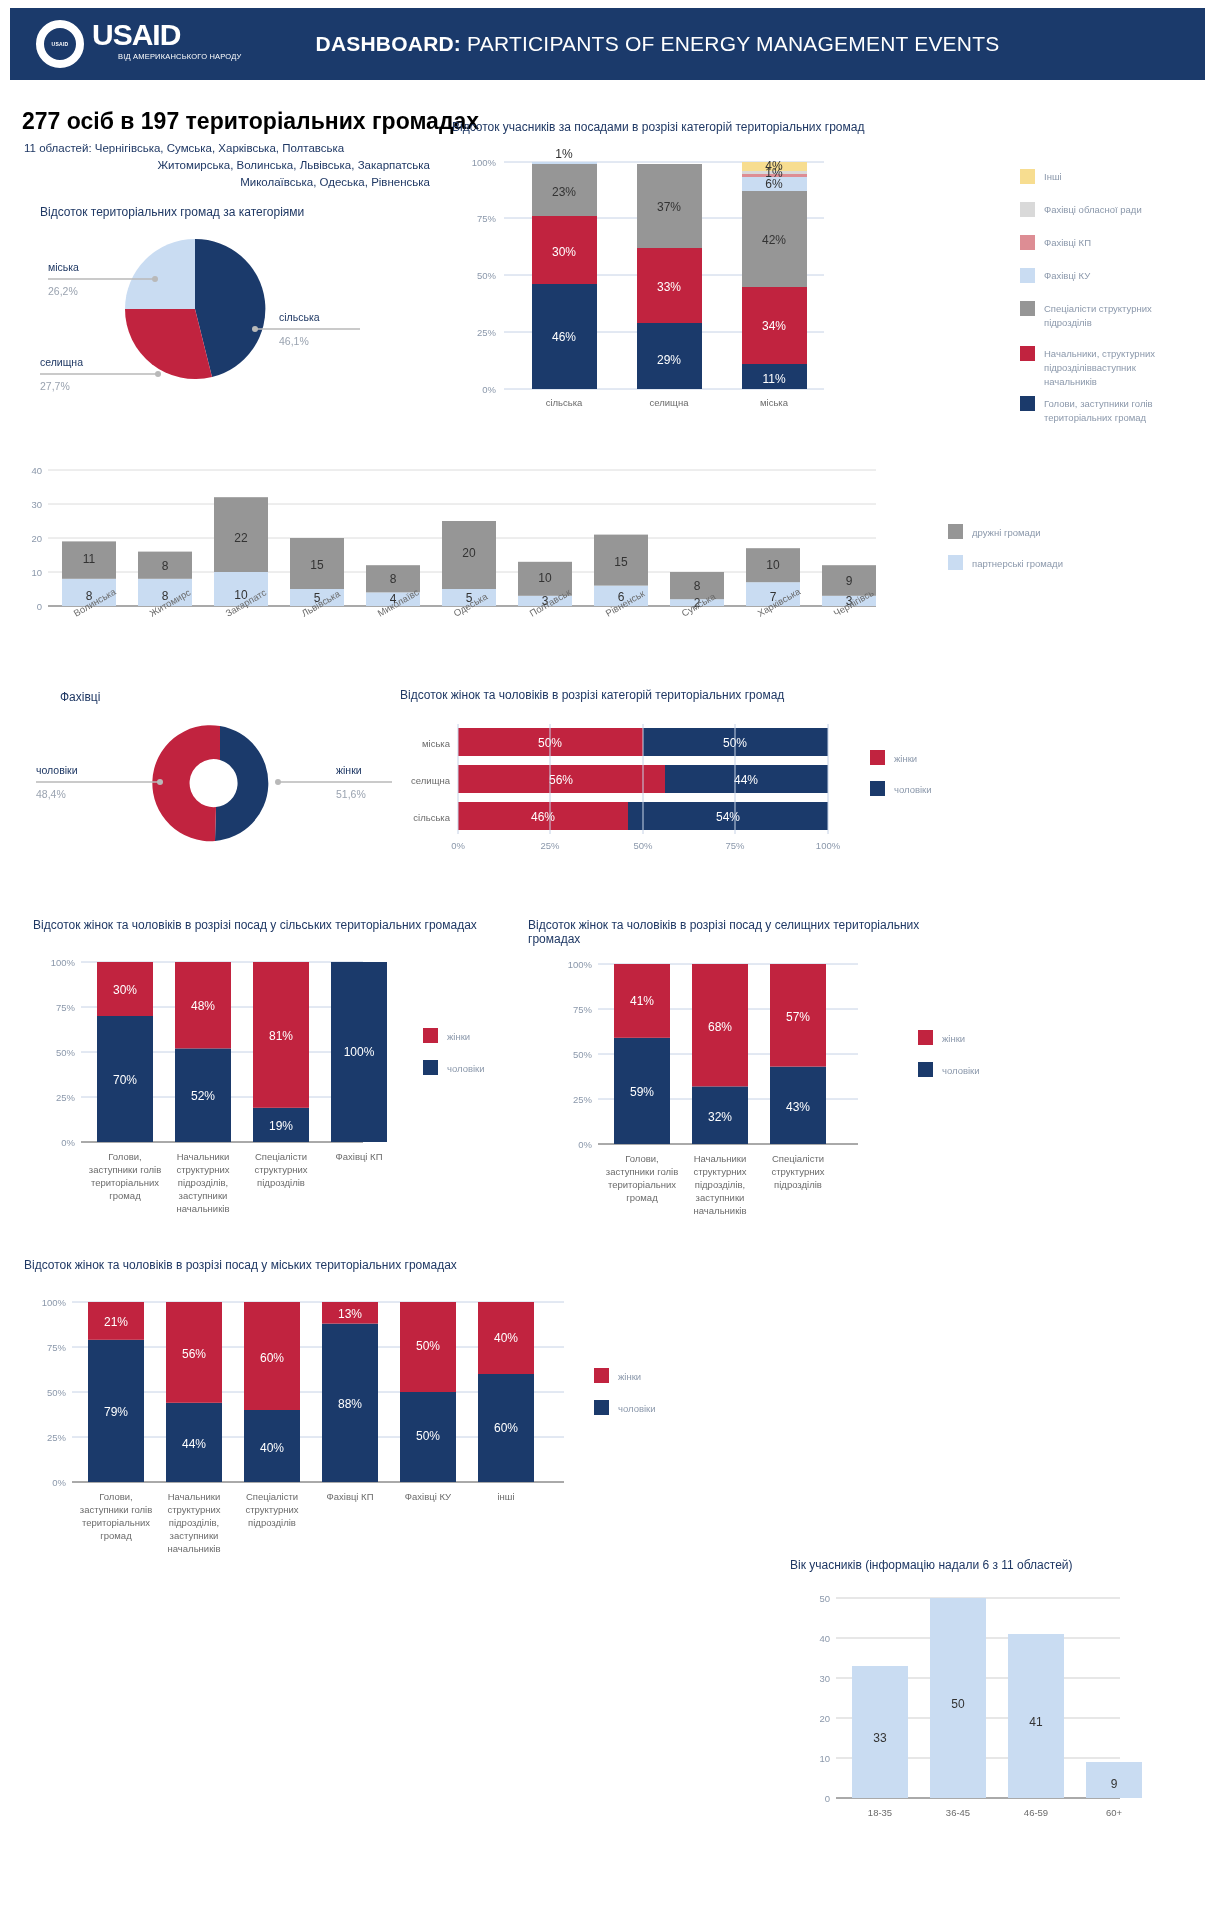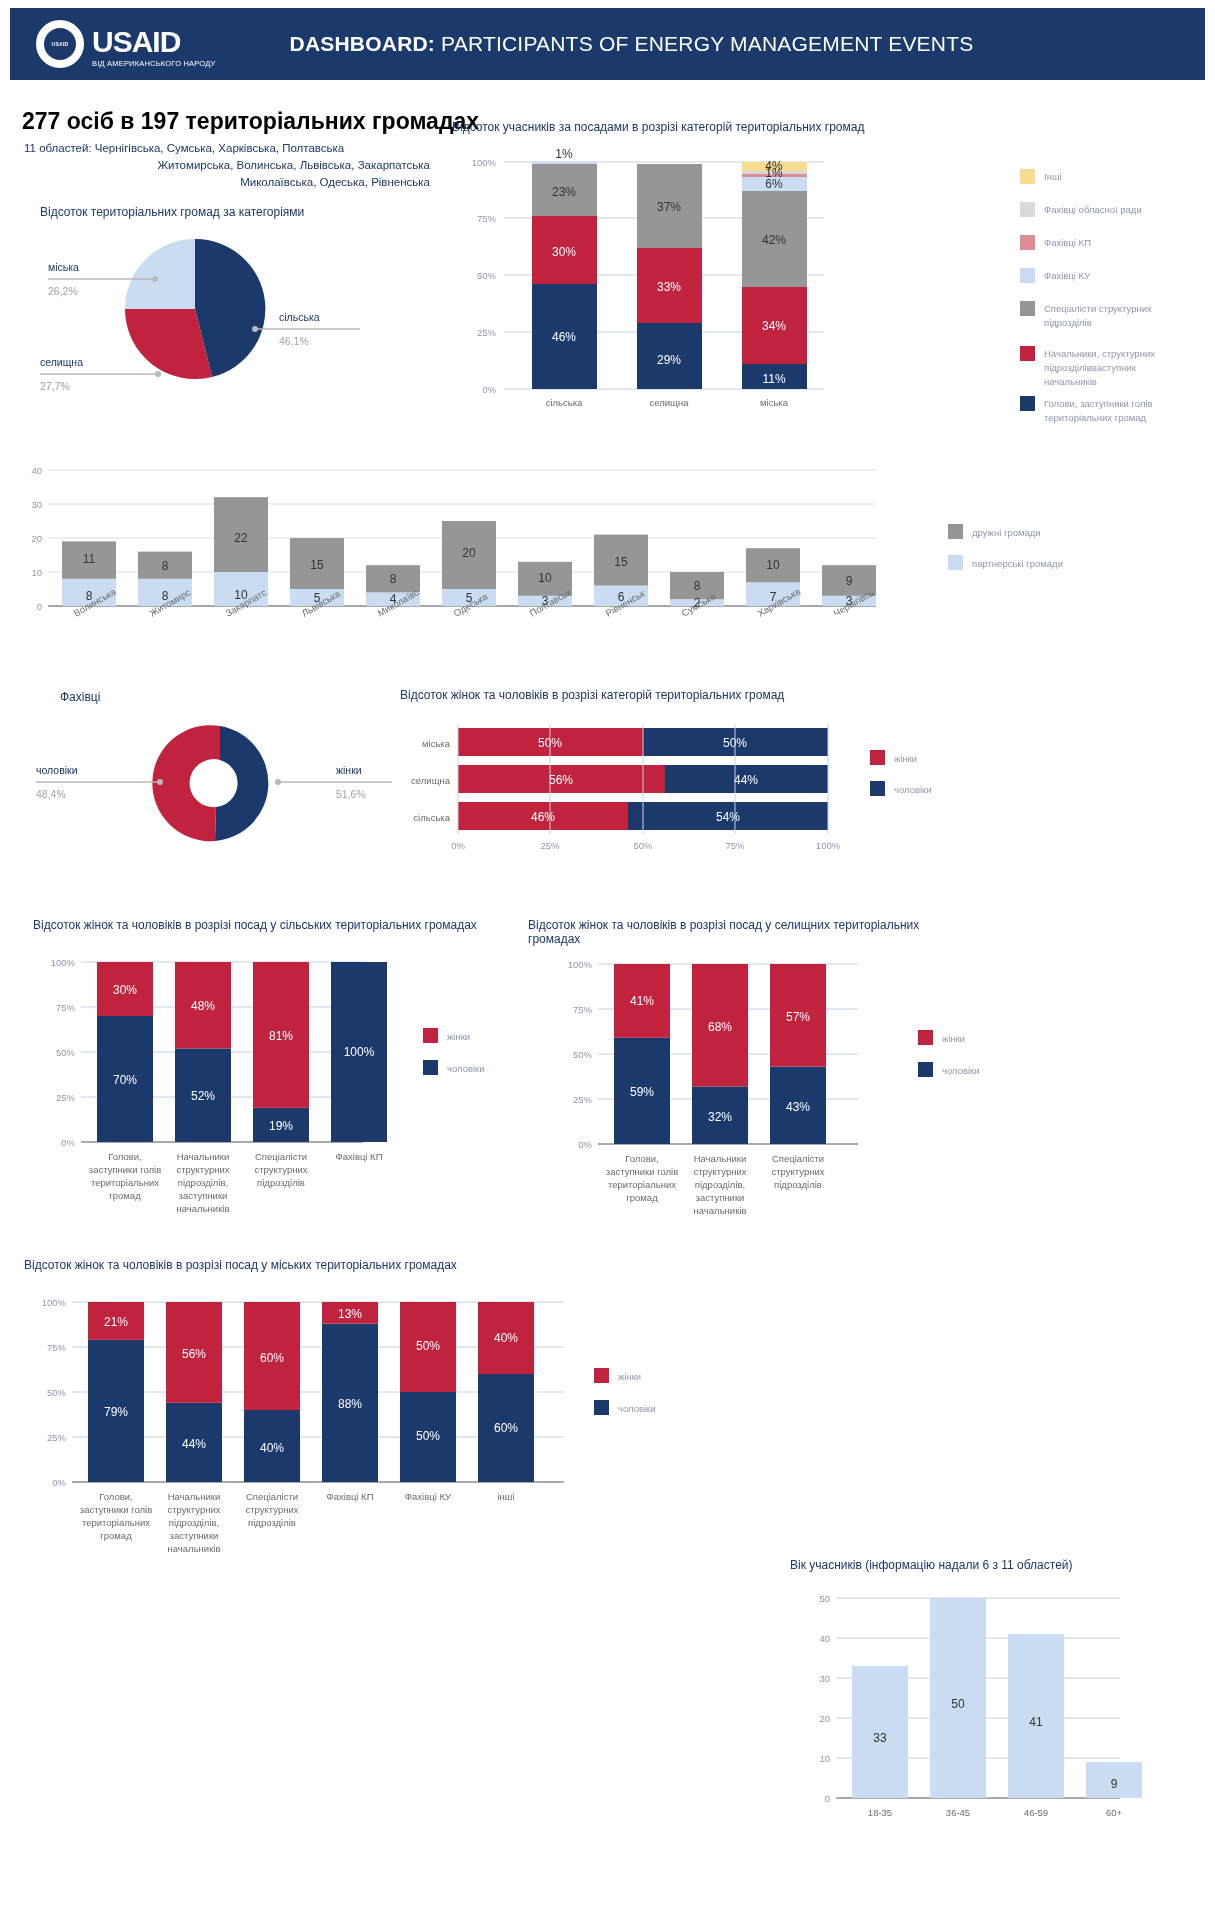--- a/index.html
+++ b/index.html
@@ -10,40 +10,40 @@
     background:#ffffff;
     font-family:"Liberation Sans", sans-serif;
     color:#1f3864;
     overflow:hidden;
   }
   
   .header {
     position:absolute; left:10px; top:8px; width:1195px; height:72px;
     background:#1b3a6b; display:flex; align-items:center;
   }
-  .logo-wrap { display:flex; align-items:flex-end; margin-left:26px; }
+  .logo-wrap { display:flex; align-items:flex-start; margin-left:26px; }
   .usaid-seal {
     width:48px; height:48px; border-radius:50%;
     background:#ffffff; position:relative; flex:none;
     border:3px solid #fff;
     display:flex; align-items:center; justify-content:center;
   }
   .usaid-seal .inner {
     width:36px; height:36px; border-radius:50%;
     background:#1b3a6b; border:2px solid #fff;
     display:flex; align-items:center; justify-content:center;
     font-size:6px; color:#fff; letter-spacing:.3px;
   }
   .usaid-seal .inner span { font-size:5px; font-weight:bold; }
   .logo-text { margin-left:8px; color:#fff; }
   .logo-text .big {
     font-size:30px; font-weight:bold; letter-spacing:-1px; line-height:30px;
     font-family:"Liberation Sans", sans-serif;
   }
-  .logo-text .small { font-size:7.5px; letter-spacing:.2px; margin-top:2px; }
+  .logo-text .small { font-size:7.5px; letter-spacing:.2px; margin-top:2px;margin-left:26px; }
   .header-title {
     color:#ffffff; font-size:21px; letter-spacing:.2px;
     margin-left:74px;
   }
   .header-title b { font-weight:bold; }
 
   
   .chart-title {
     font-size:12px; color:#1f3864; font-weight:normal;
   }

